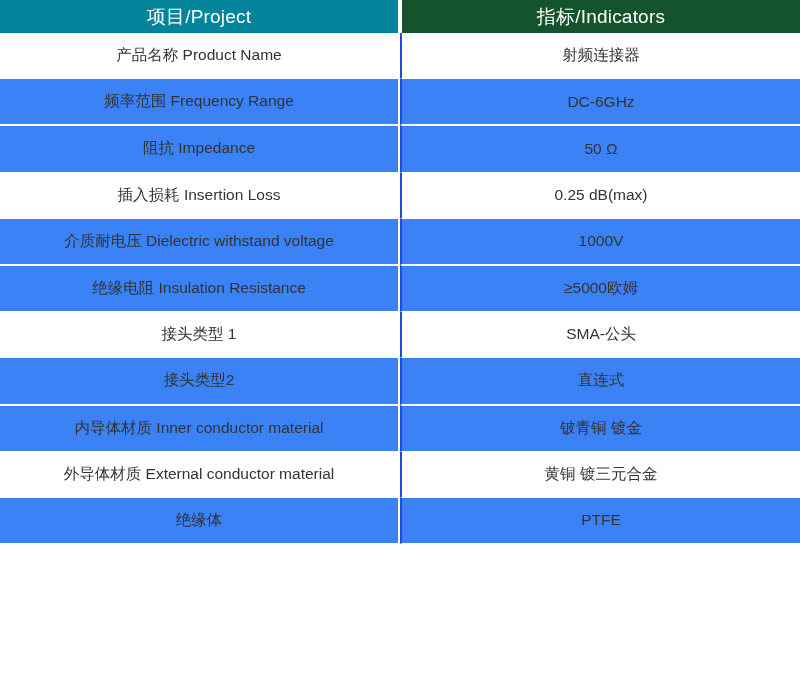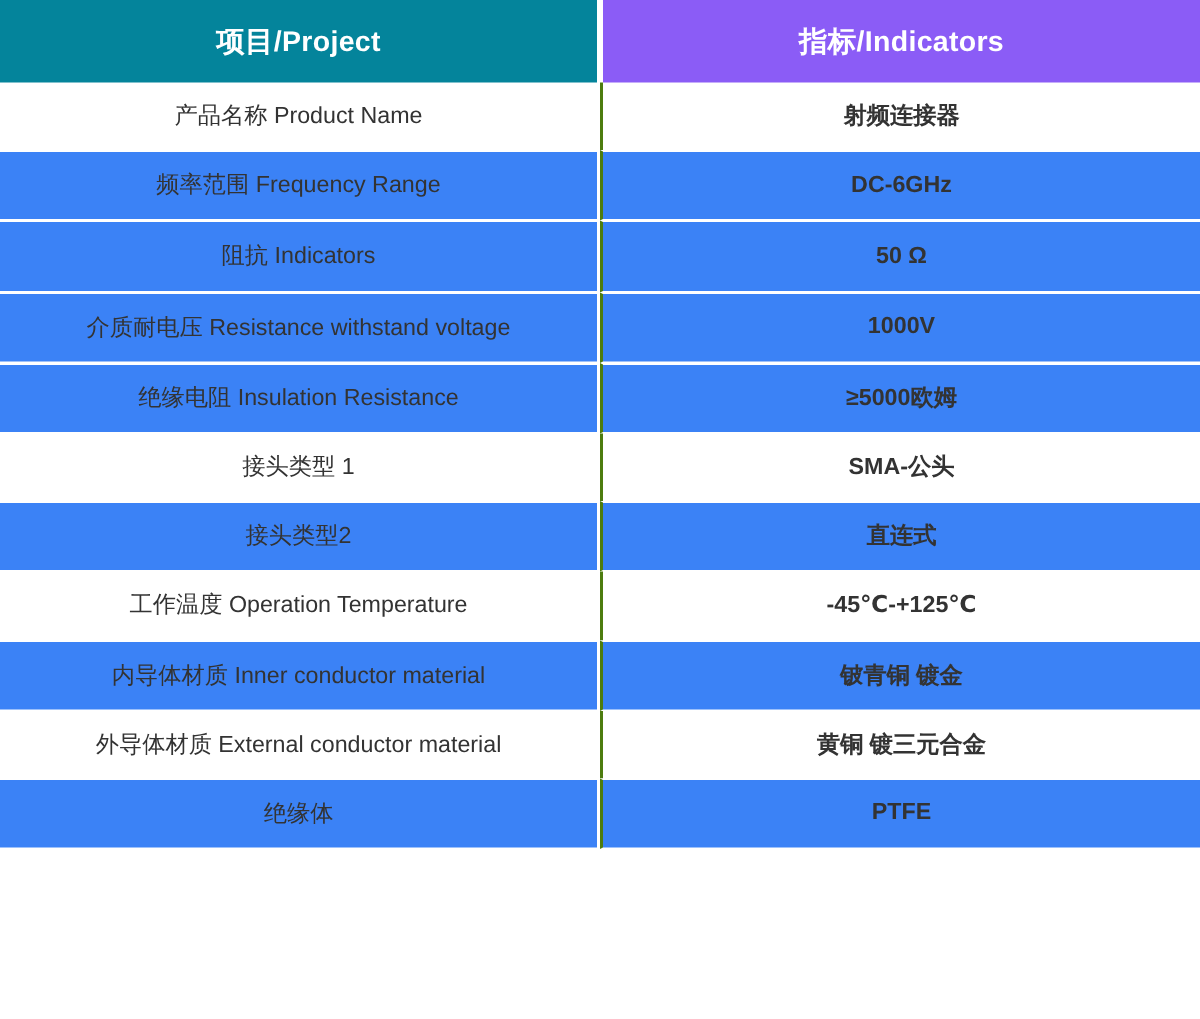--- a/index.html
+++ b/index.html
@@ -20,54 +20,54 @@
     border-collapse: separate;
     border-spacing: 0;
     table-layout: fixed;
   }
 
   .spec-table col.col-project { width: 400px; }
   .spec-table col.col-indicator { width: 400px; }
 
   
   thead th {
-    height: 55px;
+    height: 33px;
     padding: 0;
     margin: 0;
     text-align: center;
     vertical-align: middle;
     color: #ffffff;
     font-size: 19px;
-    font-weight: bold;
+    font-weight: normal;
     letter-spacing: 0.2px;
     background-clip: padding-box;
   }
   thead th.th-project {
     background-color: #04849b;
     border-right: 2px solid #ffffff;
   }
   thead th.th-indicator {
-    background-color: #8b5cf6;
+    background-color: #14532d;
     border-left: 2px solid #ffffff;
   }
 
   
   tbody td {
     height: 45.2px;
     padding: 0 21px;
     text-align: center;
     vertical-align: middle;
     font-size: 15.5px;
     color: #333333;
     background-clip: padding-box;
     white-space: nowrap;
     overflow: hidden;
   }
   tbody td.cell-project { border-right: 2px solid #ffffff; }
-  tbody td.cell-indicator { border-left: 2px solid #4d7c0f; font-weight: bold; }
+  tbody td.cell-indicator { border-left: 2px solid #1d4ed8; }
 
   tbody tr.row-shaded td {
     background-color: #3b82f6;
     border-top: 1px solid #ffffff;
     border-bottom: 1px solid #ffffff;
   }
   tbody tr.row-plain td {
     background-color: #ffffff;
   }
 </style>
@@ -88,42 +88,42 @@
   <tbody id="table-body">
       <tr class="row-plain">
         <td class="cell-project">产品名称 Product Name</td>
         <td class="cell-indicator">射频连接器</td>
       </tr>
       <tr class="row-shaded">
         <td class="cell-project">频率范围 Frequency Range</td>
         <td class="cell-indicator">DC-6GHz</td>
       </tr>
       <tr class="row-shaded">
-        <td class="cell-project">阻抗 Indicators</td>
+        <td class="cell-project">阻抗 Impedance</td>
         <td class="cell-indicator">50 Ω</td>
       </tr>
+      <tr class="row-plain">
+        <td class="cell-project">插入损耗 Insertion Loss</td>
+        <td class="cell-indicator">0.25 dB(max)</td>
+      </tr>
       <tr class="row-shaded">
-        <td class="cell-project">介质耐电压 Resistance withstand voltage</td>
+        <td class="cell-project">介质耐电压 Dielectric withstand voltage</td>
         <td class="cell-indicator">1000V</td>
       </tr>
       <tr class="row-shaded">
         <td class="cell-project">绝缘电阻 Insulation Resistance</td>
         <td class="cell-indicator">≥5000欧姆</td>
       </tr>
       <tr class="row-plain">
         <td class="cell-project">接头类型 1</td>
         <td class="cell-indicator">SMA-公头</td>
       </tr>
       <tr class="row-shaded">
         <td class="cell-project">接头类型2</td>
         <td class="cell-indicator">直连式</td>
-      </tr>
-      <tr class="row-plain">
-        <td class="cell-project">工作温度 Operation Temperature</td>
-        <td class="cell-indicator">-45℃-+125℃</td>
       </tr>
       <tr class="row-shaded">
         <td class="cell-project">内导体材质 Inner conductor material</td>
         <td class="cell-indicator">铍青铜 镀金</td>
       </tr>
       <tr class="row-plain">
         <td class="cell-project">外导体材质 External conductor material</td>
         <td class="cell-indicator">黄铜 镀三元合金</td>
       </tr>
       <tr class="row-shaded">

